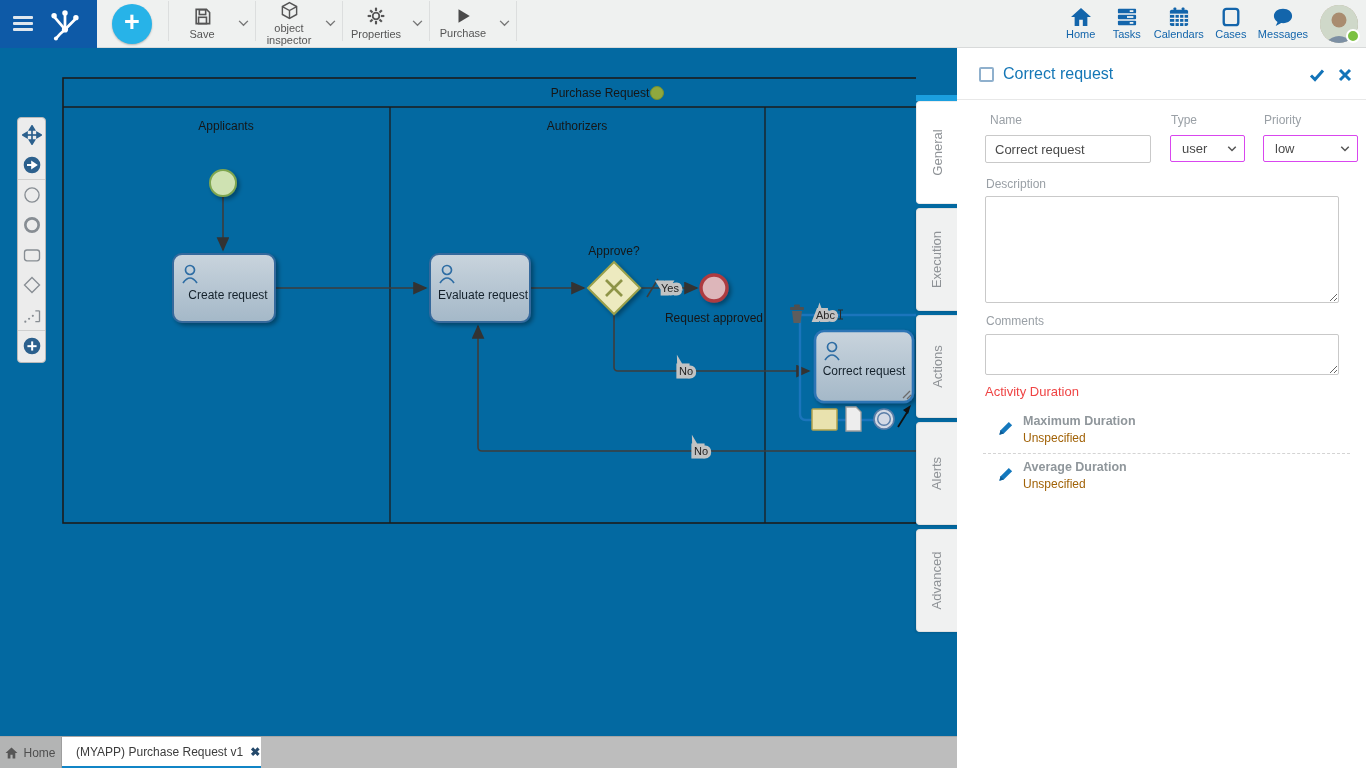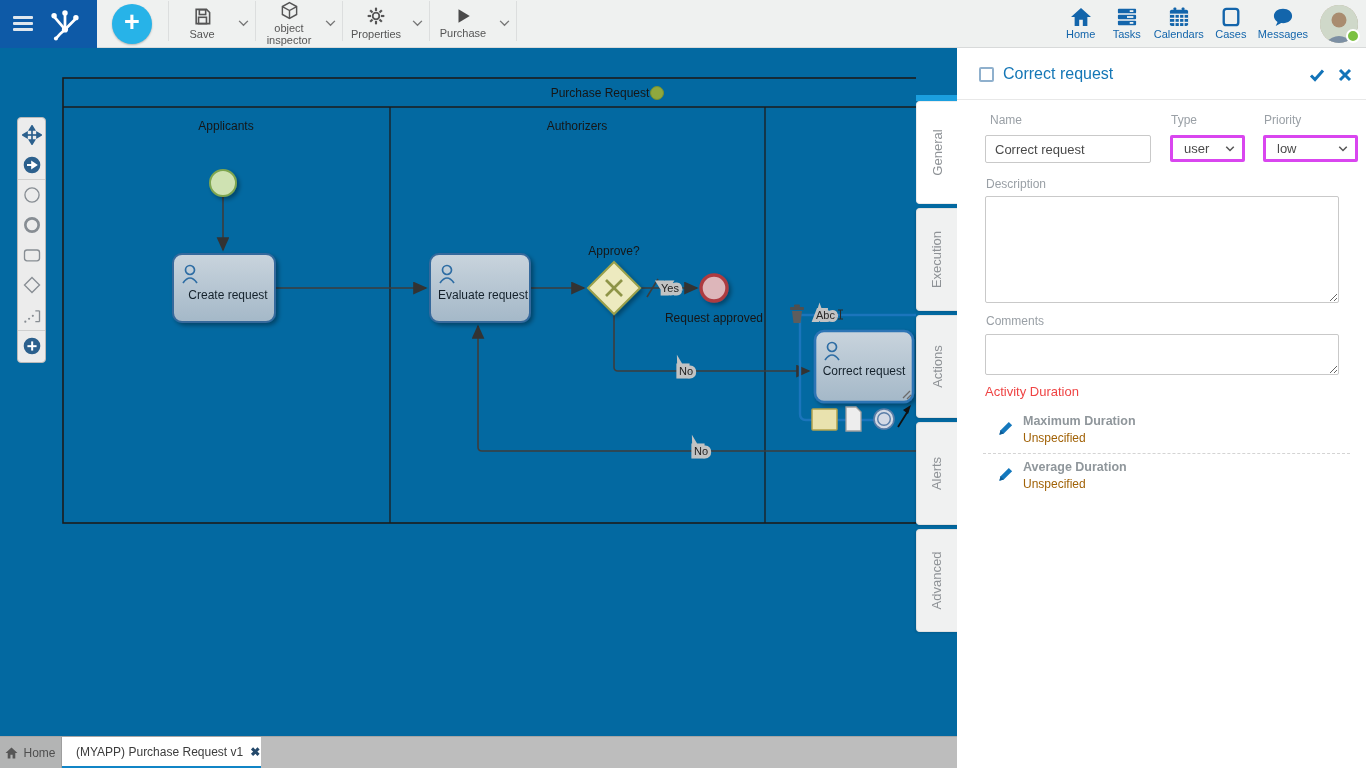--- a/index.html
+++ b/index.html
@@ -51,21 +51,21 @@
 
   
   .panel { position:absolute; left:957px; top:48px; width:409px; height:720px; background:#fff; z-index:30; }
   .phead { position:absolute; left:0; top:0; width:100%; height:52px; border-bottom:1px solid #e8e8e8; }
   .pcheck { position:absolute; left:22px; top:19px; width:15px; height:15px; border:2px solid #8fb0cd; border-radius:2px; cursor:pointer; }
   .ptitle { position:absolute; left:46px; top:17px; font-size:16px; color:#1577b6; }
   .picon { position:absolute; top:19px; width:16px; height:16px; cursor:pointer; }
   .flabel { position:absolute; font-size:12px; color:#9aa0a6; }
   .finput { position:absolute; height:28px; border:1px solid #c9c9c9; border-radius:2px; font-size:13px; color:#4a4a4a;
             padding:0 9px; background:#fff; font-family:"Liberation Sans",sans-serif; }
-  .fselect { position:absolute; height:27px; border:3px solid #d946ef; border-radius:2px; background:#fff;
+  .fselect { position:absolute; height:27px; border:1px solid #d946ef; border-radius:2px; background:#fff;
              display:flex; align-items:center; justify-content:space-between; padding:0 7px 0 11px; cursor:pointer; }
   .fselect span { font-size:13px; color:#4a4a4a; }
   .ftext { position:absolute; border:1px solid #c9c9c9; border-radius:2px; resize:both; overflow:auto;
            font-family:"Liberation Sans",sans-serif; font-size:13px; color:#4a4a4a; padding:6px 8px; }
   .sectionh { position:absolute; font-size:13px; color:#ef4444; }
   .durrow { position:absolute; left:0; width:100%; height:44px; }
   .durrow .pen { position:absolute; left:40px; top:8px; cursor:pointer; }
   .durrow .dl { position:absolute; left:66px; top:2px; font-size:12.5px; font-weight:bold; color:#8f969b; }
   .durrow .dv { position:absolute; left:66px; top:19px; font-size:12px; color:#a16207; }
   .dashsep { position:absolute; left:26px; right:16px; border-top:1px dashed #d4d4d4; }

